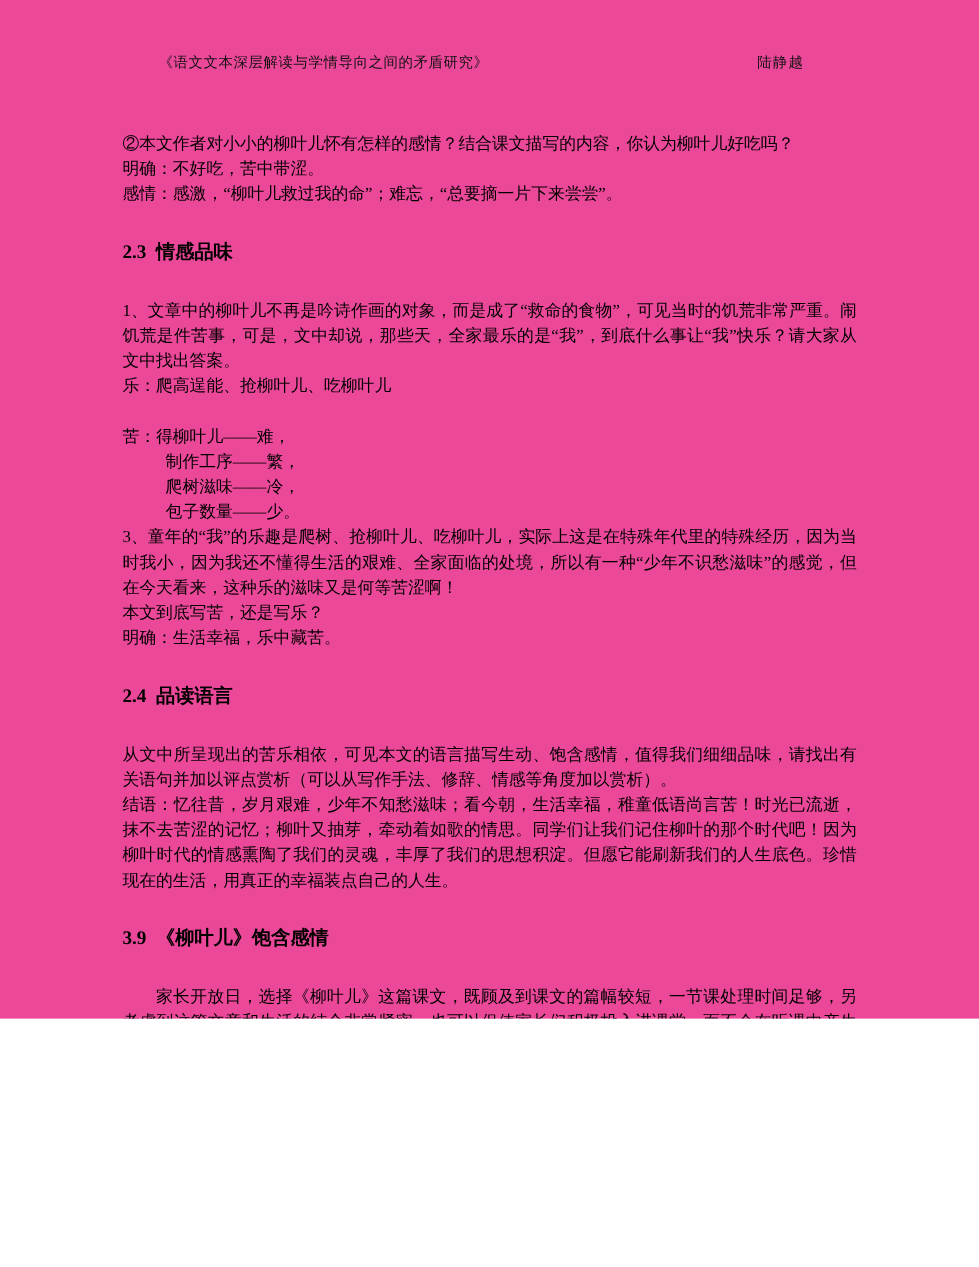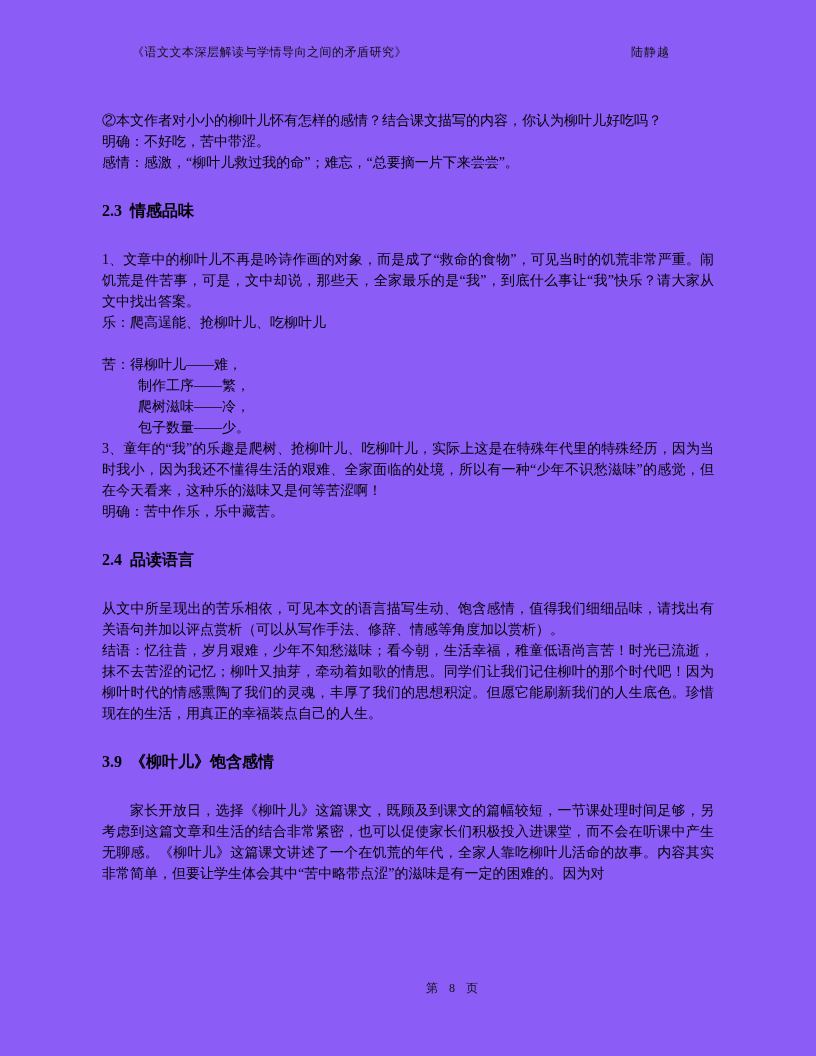--- a/index.html
+++ b/index.html
@@ -1,20 +1,20 @@
 <!DOCTYPE html>
 <html><head>
 <meta charset="utf-8">
 <style>
   html, body { margin: 0; padding: 0; background: #ffffff; }
   .page {
     position: relative;
     width: 816px;
-    height: 1056px;
-    background: #8b5cf6;
+    height: 849px;
+    background: #ec4899;
     color: #000000;
     font-family: "Liberation Serif", "DejaVu Serif", serif;
     overflow: hidden;
   }
   .doc-header {
     position: absolute;
     top: 44px;
     left: 102px;
     width: 612px;
     display: flex;
@@ -88,21 +88,22 @@
     <p>1、文章中的柳叶儿不再是吟诗作画的对象，而是成了“救命的食物”，可见当时的饥荒非常严重。闹饥荒是件苦事，可是，文中却说，那些天，全家最乐的是“我”，到底什么事让“我”快乐？请大家从文中找出答案。</p>
     <p>乐：爬高逞能、抢柳叶儿、吃柳叶儿</p>
 
     <div class="blank-line"></div>
 
     <p>苦：得柳叶儿——难，</p>
     <p class="indent-sub">制作工序——繁，</p>
     <p class="indent-sub">爬树滋味——冷，</p>
     <p class="indent-sub">包子数量——少。</p>
     <p>3、童年的“我”的乐趣是爬树、抢柳叶儿、吃柳叶儿，实际上这是在特殊年代里的特殊经历，因为当时我小，因为我还不懂得生活的艰难、全家面临的处境，所以有一种“少年不识愁滋味”的感觉，但在今天看来，这种乐的滋味又是何等苦涩啊！</p>
-    <p>明确：苦中作乐，乐中藏苦。</p>
+    <p>本文到底写苦，还是写乐？</p>
+    <p>明确：生活幸福，乐中藏苦。</p>
 
     <h2 class="section-heading">
       <span class="sec-num">2.4</span><span>品读语言</span>
     </h2>
 
     <p>从文中所呈现出的苦乐相依，可见本文的语言描写生动、饱含感情，值得我们细细品味，请找出有关语句并加以评点赏析（可以从写作手法、修辞、情感等角度加以赏析）。</p>
     <p>结语：忆往昔，岁月艰难，少年不知愁滋味；看今朝，生活幸福，稚童低语尚言苦！时光已流逝，抹不去苦涩的记忆；柳叶又抽芽，牵动着如歌的情思。同学们让我们记住柳叶的那个时代吧！因为柳叶时代的情感熏陶了我们的灵魂，丰厚了我们的思想积淀。但愿它能刷新我们的人生底色。珍惜现在的生活，用真正的幸福装点自己的人生。</p>
 
     <h2 class="section-heading">
       <span class="sec-num">3.9</span><span>《柳叶儿》饱含感情</span>

